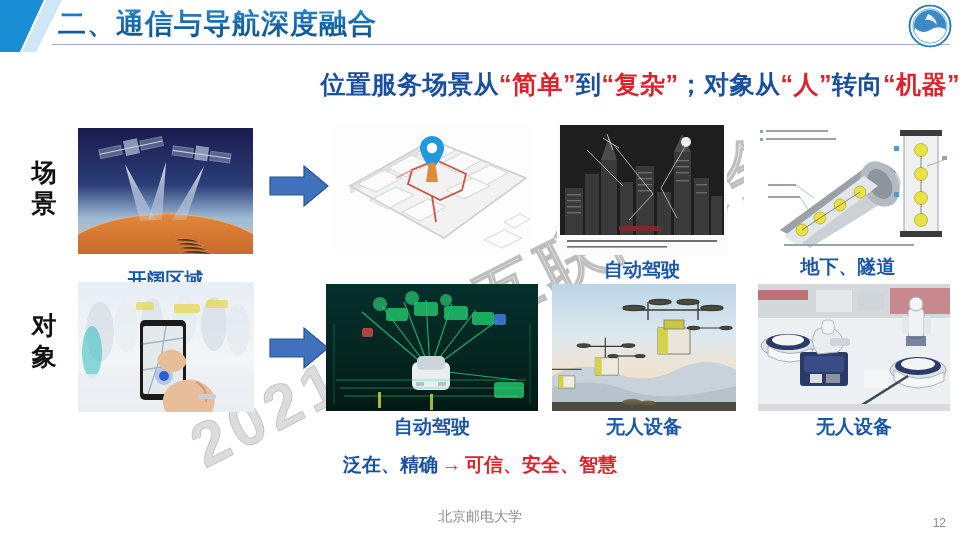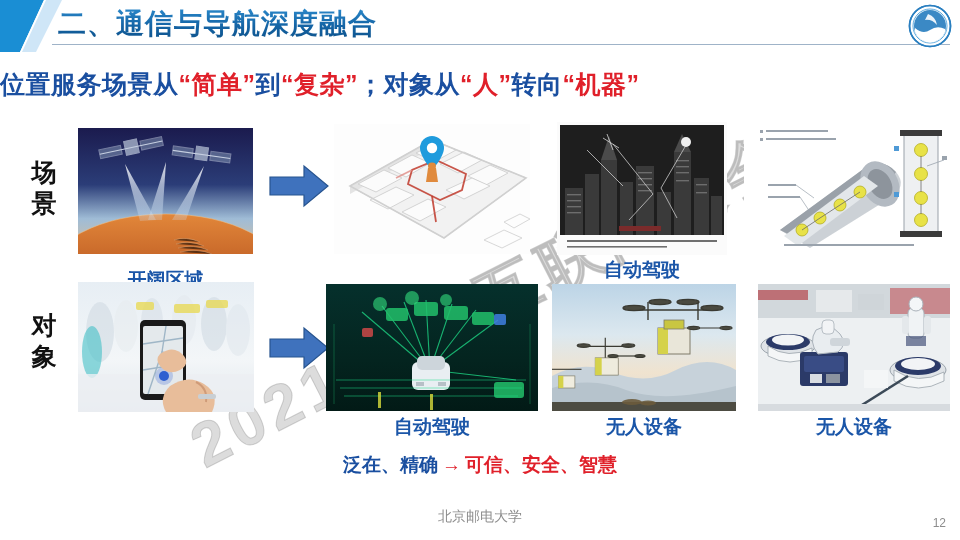--- a/index.html
+++ b/index.html
@@ -49,21 +49,21 @@
     position: absolute;
     right: 8px; top: 4px;
     width: 44px; height: 44px;
   }
 
   
   .main-heading {
     position: absolute;
     left: 0; top: 68px;
     width: 960px;
-    text-align: left;
+    text-align: right;
     font-size: 25px;
     font-weight: bold;
     white-space: nowrap;
     letter-spacing: 0.5px;
   }
   .t-blue { color: #1a4fa0; }
   .t-red  { color: #e0202a; }
 
   
   .row-label {
@@ -382,20 +382,21 @@
         <rect x="150" y="28" width="5" height="5" fill="#4f9ad6"></rect>
         <rect x="150" y="74" width="5" height="5" fill="#4f9ad6"></rect>
         <line x1="183" y1="48" x2="200" y2="42" stroke="#9aa3ad" stroke-width="0.8"></line>
         <rect x="198" y="38" width="5" height="4" fill="#9aa3ad"></rect>
       </g>
       <g fill="#9aa3ad">
         <rect x="40" y="126" width="130" height="2"></rect>
       </g>
     </svg>
   </div>
+  <div class="caption" style="top:136px;">地下、隧道</div>
 </div>
 
 <div class="row-label" id="label-object">
   <span>对</span>
   <span>象</span>
 </div>
 
 <div class="cell" style="left:78px; top:282px; width:176px; height:160px;">
   <div class="thumb" style="width:176px;height:130px;">
     <svg viewBox="0 0 176 130" width="176" height="130" preserveAspectRatio="none">

